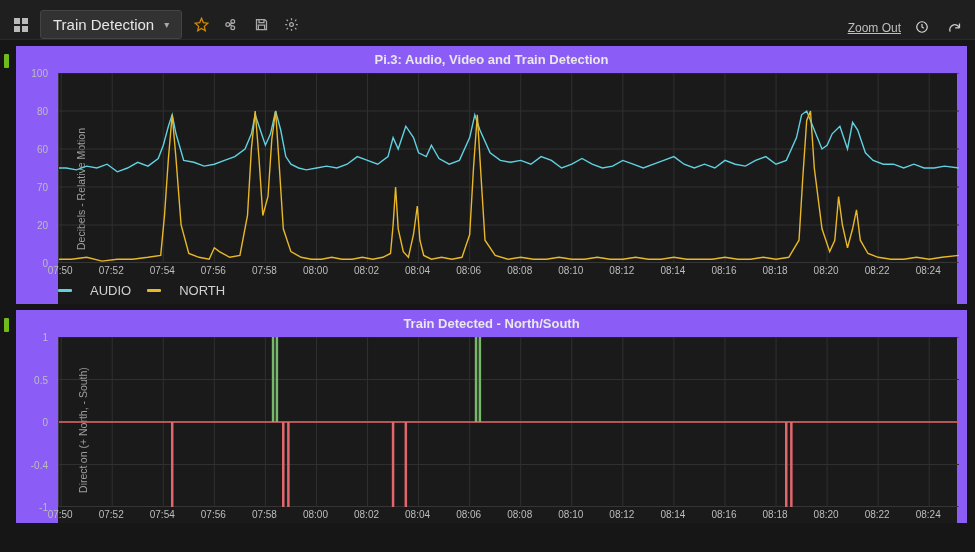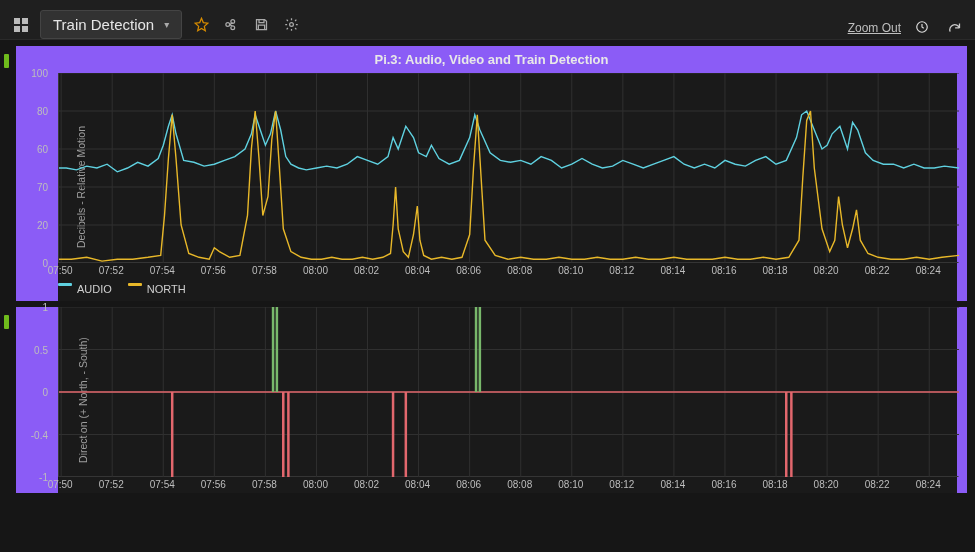--- a/index.html
+++ b/index.html
@@ -112,21 +112,21 @@
     top: 2px;
     font-size: 10px;
     color: #bdbdbd;
     transform: translateX(-50%);
   }
   .legend {
     display: flex; gap: 16px;
     padding: 4px 0 6px 0;
     margin-left: 0;
   }
-  .legend-item { display: flex; align-items: flex-start; gap: 5px; font-size: 11px; color: #d0d0d0; }
+  .legend-item { display: flex; align-items: center; gap: 18px; font-size: 13px; color: #d0d0d0; }
   .swatch { width: 14px; height: 3px; border-radius: 1px; }
   svg.plotsvg { display: block; }
   .series-line { fill: none; stroke-width: 1.4; }
   .bar-north { stroke: #78b86b; stroke-width: 2.5; }
   .bar-south { stroke: #e2676d; stroke-width: 2.5; }
 </style>
 </head>
 <body>
 
 <div class="topnav">
@@ -259,20 +259,21 @@
           <span>NORTH</span>
         </div>
       </div>
     </div>
   </div>
 </div>
 
 <div class="panel-wrap">
   <div class="panel-stripe"></div>
   <div class="panel">
+    <div class="panel-title">Train Detected - North/South</div>
     <div class="chart-area">
       <div class="ylabel">Direction (+ North, - South)</div>
       <div class="yticks" id="yticks2">
           <div class="ytick" style="top: 170px;">-1</div>
           <div class="ytick" style="top: 127.5px;">-0.4</div>
           <div class="ytick" style="top: 85px;">0</div>
           <div class="ytick" style="top: 42.5px;">0.5</div>
           <div class="ytick" style="top: 0px;">1</div>
         </div>
       <div class="plot" id="plot2" style="height:170px;">

